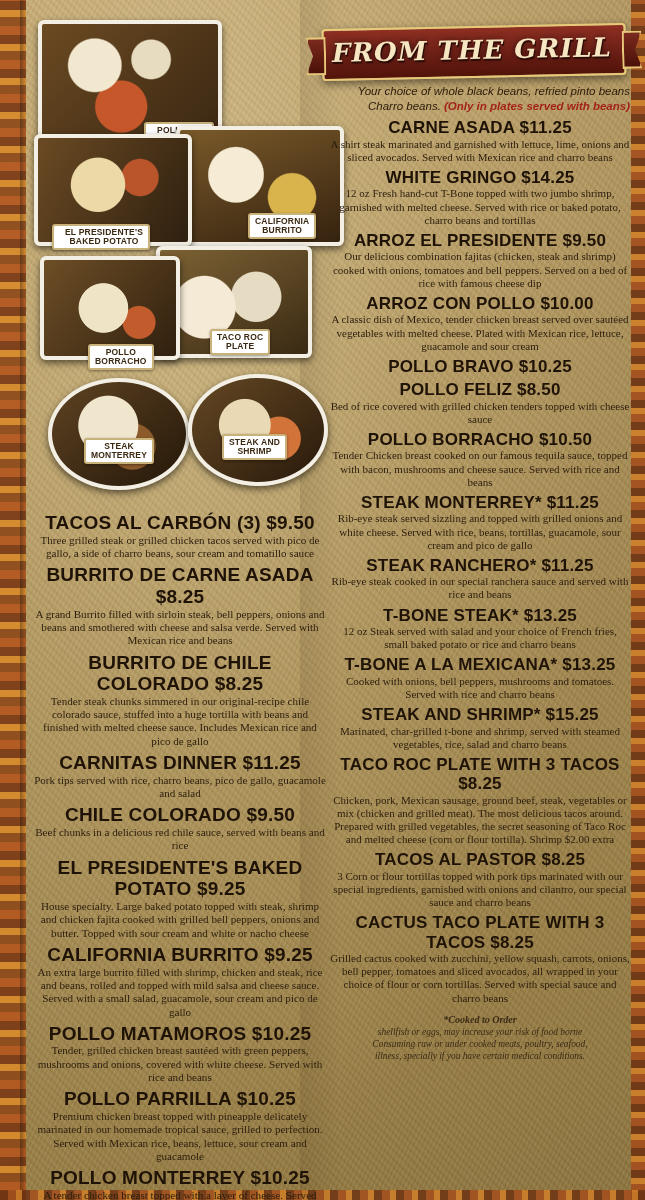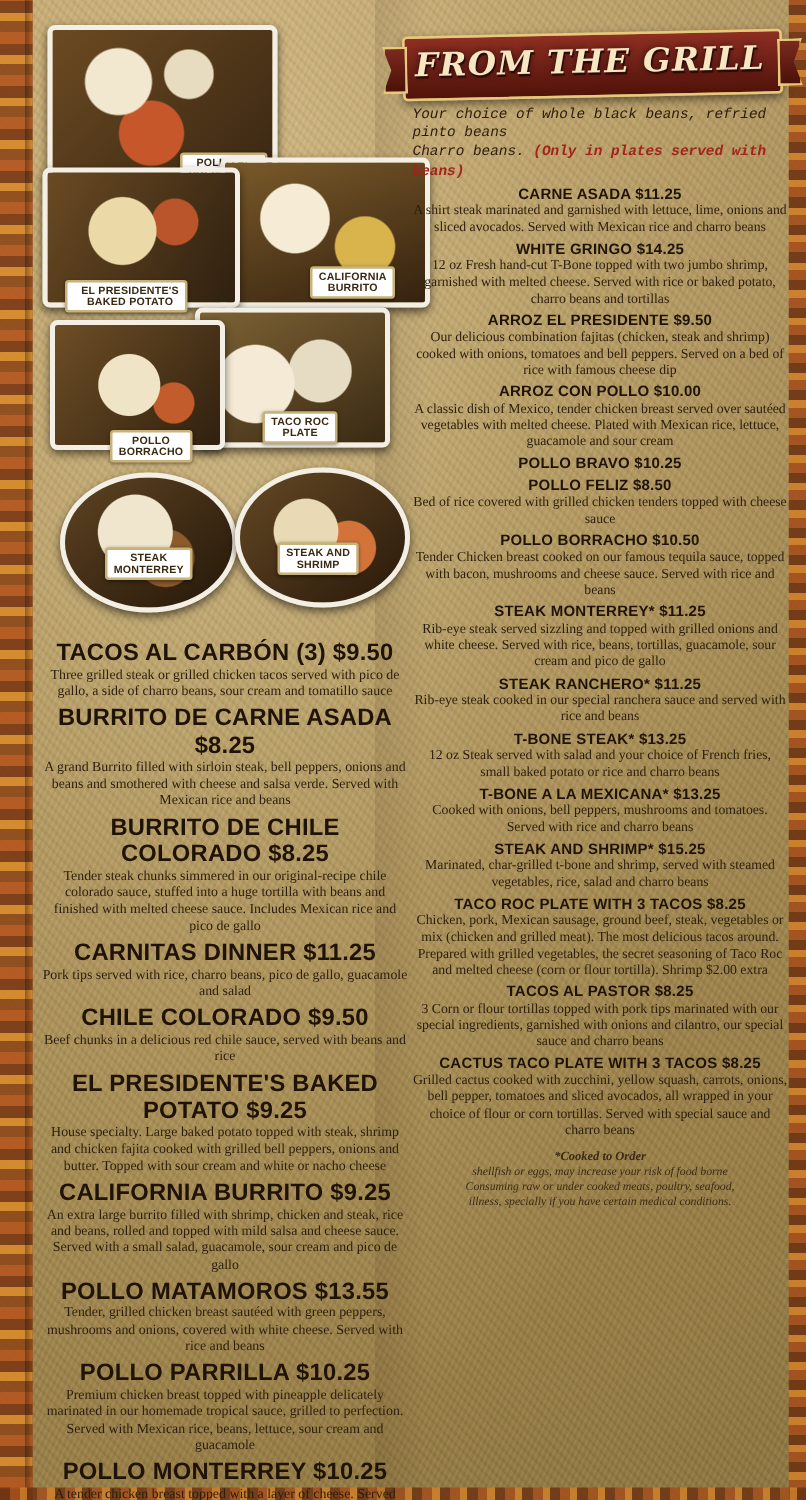--- a/index.html
+++ b/index.html
@@ -129,29 +129,29 @@
 
   
   .col{
     position:absolute;box-sizing:border-box;
     text-align:center;
   }
   .col-right{left:330px;top:84px;width:300px;}
   .col-left{left:34px;top:512px;width:292px;}
 
   .beans{
-    font-family:Liberation Mono, monospace;
+    font-family:Liberation Sans, sans-serif;
     font-style:italic;font-size:11.5px;line-height:1.32;
-    color:#2a1a0b;margin:0 0 4px 0;text-align:left;
+    color:#2a1a0b;margin:0 0 4px 0;text-align:right;
   }
   .beans .red{color:#a3231b;font-weight:bold;font-style:italic;}
 
   .item{margin:0 0 4px 0;}
   .item h3{
-    margin:0;font-size:12px;font-weight:bold;letter-spacing:.2px;
+    margin:0;font-size:17px;font-weight:bold;letter-spacing:.2px;
     font-family:"Liberation Sans", sans-serif;
     color:#1f1307;line-height:1.14;
   }
   .item p{
     margin:0;font-family:"Liberation Serif", serif;
     font-size:11px;line-height:1.2;color:#2b1d0d;
   }
   .col-left .item h3{font-size:19px;}
   .col-left .item p{font-size:11.1px;}
 
@@ -323,21 +323,21 @@
     </div>
     <div class="item">
       <h3>EL PRESIDENTE'S BAKED POTATO $9.25</h3>
       <p>House specialty. Large baked potato topped with steak, shrimp and chicken fajita cooked with grilled bell peppers, onions and butter. Topped with sour cream and white or nacho cheese</p>
     </div>
     <div class="item">
       <h3>CALIFORNIA BURRITO $9.25</h3>
       <p>An extra large burrito filled with shrimp, chicken and steak, rice and beans, rolled and topped with mild salsa and cheese sauce. Served with a small salad, guacamole, sour cream and pico de gallo</p>
     </div>
     <div class="item">
-      <h3>POLLO MATAMOROS $13.55</h3>
+      <h3>POLLO MATAMOROS $10.25</h3>
       <p>Tender, grilled chicken breast sautéed with green peppers, mushrooms and onions, covered with white cheese. Served with rice and beans</p>
     </div>
     <div class="item">
       <h3>POLLO PARRILLA $10.25</h3>
       <p>Premium chicken breast topped with pineapple delicately marinated in our homemade tropical sauce, grilled to perfection. Served with Mexican rice, beans, lettuce, sour cream and guacamole</p>
     </div>
     <div class="item">
       <h3>POLLO MONTERREY $10.25</h3>
       <p>A tender chicken breast topped with a layer of cheese. Served with rice, beans, lettuce, tomatoes and sour cream</p>
     </div>

